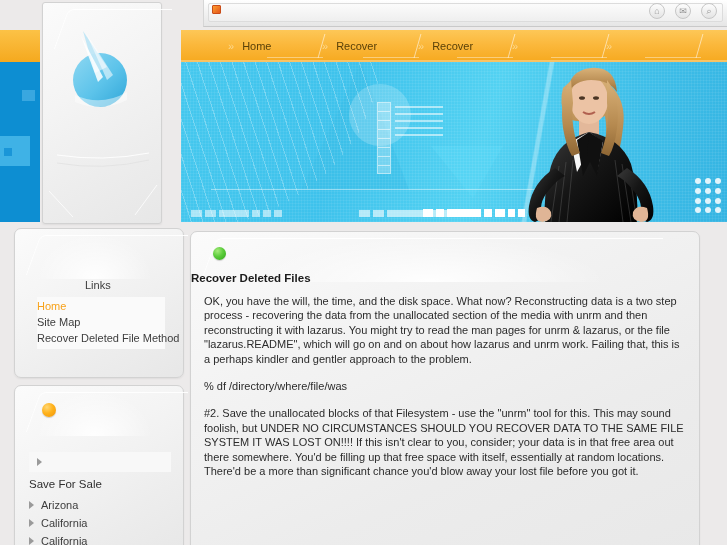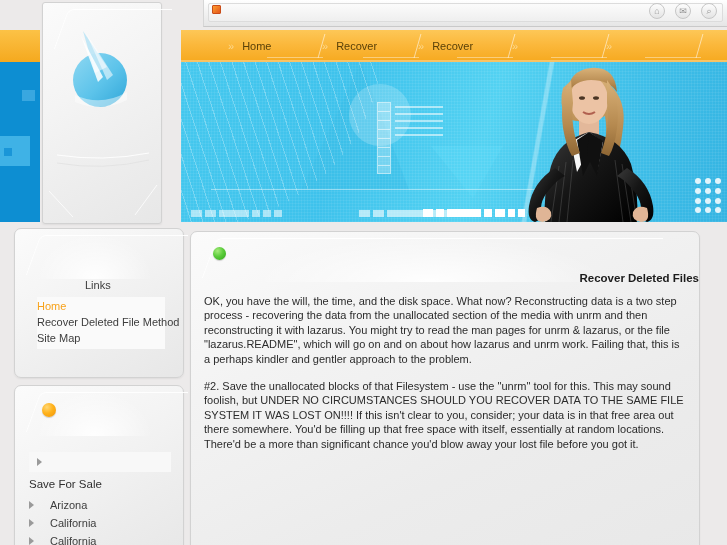--- a/index.html
+++ b/index.html
@@ -228,21 +228,21 @@
     background: #f8f8f8;
   }
   .homes-head {
     position: absolute; left: 14px; top: 92px;
     font-size: 11.5px; color: #2f2f2f;
   }
   .homes-list {
     position: absolute; left: 14px; top: 110px; width: 142px;
   }
   .homes-list .item {
-    display: flex; align-items: center; gap: 16px;
+    display: flex; align-items: center; gap: 7px;
     font-size: 11px; color: #3d3d3d; line-height: 18px;
   }
   .tri {
     width: 0; height: 0;
     border-left: 5px solid #9a9a9a;
     border-top: 4px solid transparent;
     border-bottom: 4px solid transparent;
     flex: none;
   }
 
@@ -252,21 +252,21 @@
     background: linear-gradient(155deg,#fbfbfb 0%, #f3f3f3 30%, #ececec 65%, #e8e8e8 100%);
   }
   .dot-green {
     position: absolute; left: 22px; top: 15px; width: 13px; height: 13px;
     border-radius: 50%;
     background: radial-gradient(circle at 35% 30%, #a6eb7c 0%, #5bcc3b 45%, #2fa518 100%);
     box-shadow: 0 1px 1px rgba(0,0,0,.18);
   }
   .article-title {
     position: absolute; left: 0; top: 40px; width: 100%;
-    text-align: right; font-size: 11.5px; font-weight: bold; color: #1b1b1b;
+    text-align: left; font-size: 11.5px; font-weight: bold; color: #1b1b1b;
   }
   .article-body {
     position: absolute; left: 13px; top: 62px; right: 13px;
     font-size: 11px; color: #2b2b2b; line-height: 14.4px;
   }
   .article-body p { margin-bottom: 13px; text-align: left; }
   .article-body p.code { margin-bottom: 13px; }
 </style>
 </head>
 <body>
@@ -455,22 +455,22 @@
       <path d="M80 50 q6 4 12 0" stroke="#b0604f" stroke-width="2" fill="none"></path>
     </svg>
   </div>
 
   <div class="panel" id="sb-links">
     <div class="fold"></div>
     <div class="sheen"></div>
     <div class="links-title">Links</div>
     <div class="links-list">
       <a href="#" class="active">Home</a>
+      <a href="#">Site Map</a>
       <a href="#">Recover Deleted File Method</a>
-      <a href="#">Site Map</a>
     </div>
   </div>
 
   <div class="panel" id="sb-homes">
     <div class="fold"></div>
     <div class="sheen"></div>
     <div class="dot-orange"></div>
     <div class="homes-arrowrow">
       <span class="tri" style="position:absolute;left:8px;top:6px;"></span>
     </div>
@@ -492,17 +492,18 @@
     </div>
   </div>
 
   <div class="panel" id="main-panel">
     <div class="fold"></div>
     <div class="sheen"></div>
     <div class="dot-green"></div>
     <div class="article-title">Recover Deleted Files</div>
     <div class="article-body">
       <p>OK, you have the will, the time, and the disk space. What now? Reconstructing data is a two step process - recovering the data from the unallocated section of the media with unrm and then reconstructing it with lazarus. You might try to read the man pages for unrm &amp; lazarus, or the file "lazarus.README", which will go on and on about how lazarus and unrm work. Failing that, this is a perhaps kindler and gentler approach to the problem.</p>
+      <p class="code">% df /directory/where/file/was</p>
       <p>#2. Save the unallocated blocks of that Filesystem - use the "unrm" tool for this. This may sound foolish, but UNDER NO CIRCUMSTANCES SHOULD YOU RECOVER DATA TO THE SAME FILE SYSTEM IT WAS LOST ON!!!! If this isn't clear to you, consider; your data is in that free area out there somewhere. You'd be filling up that free space with itself, essentially at random locations. There'd be a more than significant chance you'd blow away your lost file before you got it.</p>
     </div>
   </div>
 
 </div>
 
 </body></html>

